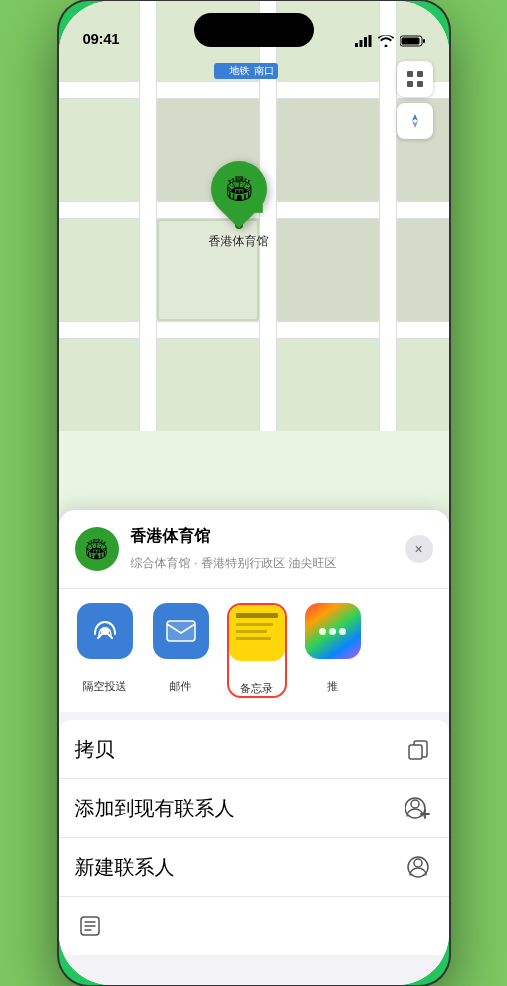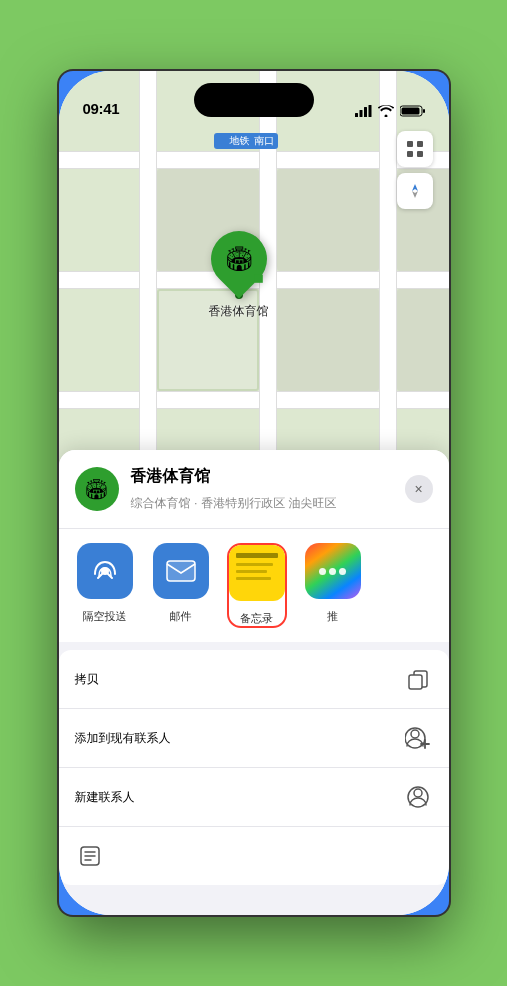--- a/index.html
+++ b/index.html
@@ -7,23 +7,23 @@
       width: 507px;
       height: 986px;
       background: #7dc962;
       display: flex;
       align-items: center;
       justify-content: center;
       font-family: -apple-system, "PingFang SC", "Helvetica Neue", sans-serif;
     }
     .phone-frame {
       width: 390px;
-      height: 844px;
-      background: #3b82f6;
-      border-radius: 14px;
+      height: 984px;
+      background: #22c55e;
+      border-radius: 30px;
       position: relative;
       overflow: hidden;
       box-shadow: 0 0 0 2px #333, 0 20px 60px rgba(0,0,0,0.5);
     }
     .phone-screen {
       position: absolute;
       top: 0; left: 0; right: 0; bottom: 0;
       border-radius: 52px;
       overflow: hidden;
       background: #e8f5e0;
@@ -252,21 +252,21 @@
       display: flex;
       gap: 16px;
       align-items: flex-start;
       overflow: hidden;
       border-bottom: 8px solid #f2f2f7;
     }
     .share-item {
       display: flex;
       flex-direction: column;
       align-items: center;
-      gap: 10px;
+      gap: 20px;
       min-width: 60px;
     }
     .share-icon-wrap {
       width: 56px;
       height: 56px;
       border-radius: 14px;
       display: flex;
       align-items: center;
       justify-content: center;
       font-size: 26px;
@@ -298,21 +298,21 @@
       display: flex;
       align-items: center;
       justify-content: space-between;
       padding: 14px 16px;
       border-bottom: 0.5px solid #e5e5ea;
     }
     .action-row:last-child {
       border-bottom: none;
     }
     .action-label {
-      font-size: 12px;
+      font-size: 20px;
       color: #000;
     }
     .action-icon {
       width: 30px;
       height: 30px;
       display: flex;
       align-items: center;
       justify-content: center;
       color: #555;
       font-size: 20px;

